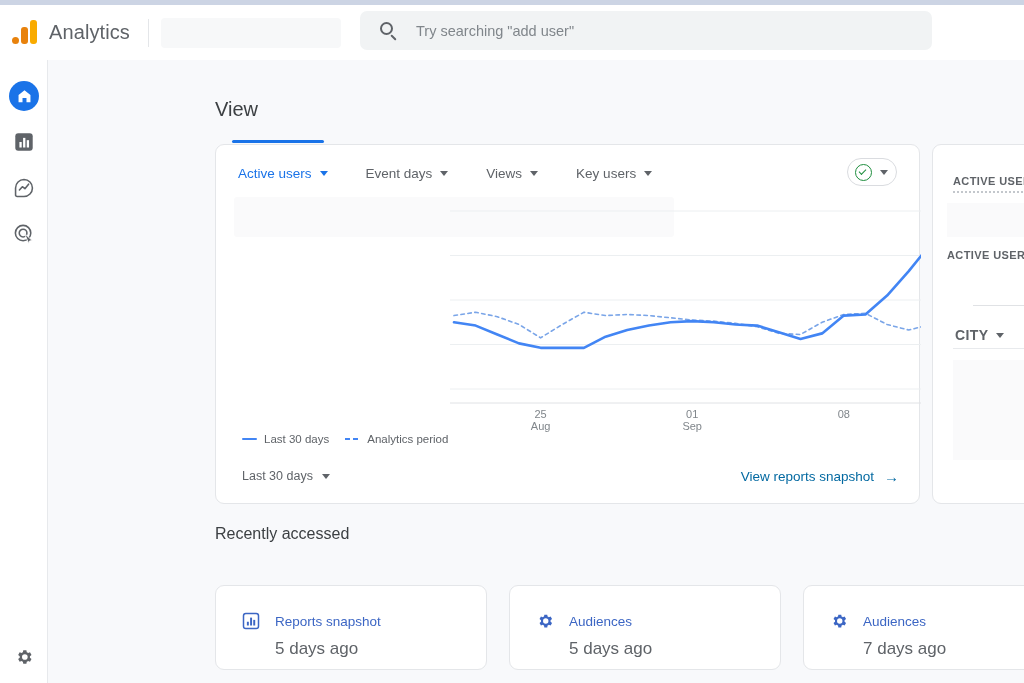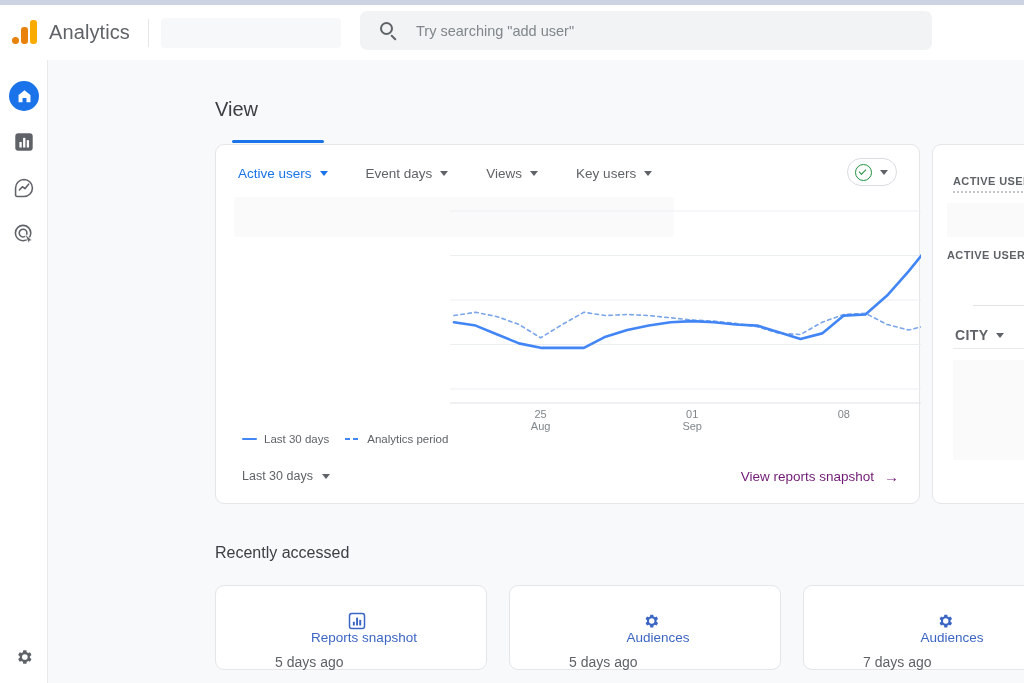--- a/index.html
+++ b/index.html
@@ -95,21 +95,21 @@
      color:#5f6368; }
   .legend .solid-swatch { width:15px; height:2.5px; background:#4285f4; margin-right:7px; border-radius:2px;}
   .legend .dash-swatch { width:15px; height:2.5px; margin:0 7px 0 16px;
      background:repeating-linear-gradient(to right,#4285f4 0 5px,transparent 5px 8px); }
 
   .card-footer { position:absolute; left:0; bottom:10px; width:705px; height:34px;
      display:flex; align-items:center; justify-content:space-between; padding:0 22px 0 26px; }
   .range-sel { display:flex; align-items:center; font-size:12.5px; color:#5f6368; cursor:pointer; }
   .range-sel .caret { width:0;height:0;border-left:4px solid transparent;border-right:4px solid transparent;
      border-top:5px solid #5f6368; margin-left:9px; }
-  .snapshot-link { display:flex; align-items:center; font-size:13.5px; color:#701a75; cursor:pointer; }
+  .snapshot-link { display:flex; align-items:center; font-size:13.5px; color:#0369a1; cursor:pointer; }
   .snapshot-link .arrow { margin-left:10px; font-size:15px; line-height:1; }
 
   
   .side-card {
     position:absolute; left:884px; top:84px; width:180px; height:360px;
     background:#fff; border:1px solid #e4e6e9; border-radius:9px; overflow:hidden;
   }
   .side-label { position:absolute; font-size:11px; font-weight:bold; color:#5f6368; letter-spacing:.4px; }
   .sl1 { left:20px; top:30px; }
   .sl2 { left:14px; top:104px; }
@@ -118,30 +118,30 @@
   .side-block { position:absolute; left:14px; top:58px; width:88px; height:34px; background:#fafafb; }
   .side-rule { position:absolute; left:40px; top:160px; width:140px; height:1px; background:#e0e2e5; }
   .city-sel { position:absolute; left:22px; top:182px; display:flex; align-items:center; cursor:pointer;
      font-size:14px; font-weight:bold; color:#5f6368; letter-spacing:.4px;}
   .city-sel .caret { width:0;height:0;border-left:4px solid transparent;border-right:4px solid transparent;
      border-top:5px solid #5f6368; margin-left:7px; }
   .side-rule2 { position:absolute; left:20px; top:203px; width:160px; height:1px; background:#e8eaed; }
   .side-block2 { position:absolute; left:20px; top:215px; width:80px; height:100px; background:#fafafb; }
 
   
-  .recent-title { position:absolute; left:167px; top:484px; font-size:16px; color:#3c4043; }
+  .recent-title { position:absolute; left:167px; top:465px; font-size:16px; color:#3c4043; }
   .recent-row { position:absolute; left:167px; top:525px; display:flex; gap:22px; }
   .recent-card {
     width:272px; height:85px; background:#fff; border:1px solid #e4e6e9; border-radius:9px;
     padding:26px 0 0 26px; cursor:pointer;
   }
-  .rc-head { display:flex; align-items:center;flex-direction:column; }
+  .rc-head { display:flex; align-items:center; }
   .rc-icon { width:18px; height:18px; margin-right:15px; flex:0 0 auto; }
   .rc-name { font-size:13.5px; color:#3c66c4; }
-  .rc-time { font-size:14px; color:#5f6368; margin-top:9px; margin-left:33px; }
+  .rc-time { font-size:17px; color:#5f6368; margin-top:9px; margin-left:33px; }
 </style>
 </head>
 <body>
 
 <div id="app">
 
   <div class="top-strip"></div>
 
   <div class="header">
     <div class="logo-wrap">

